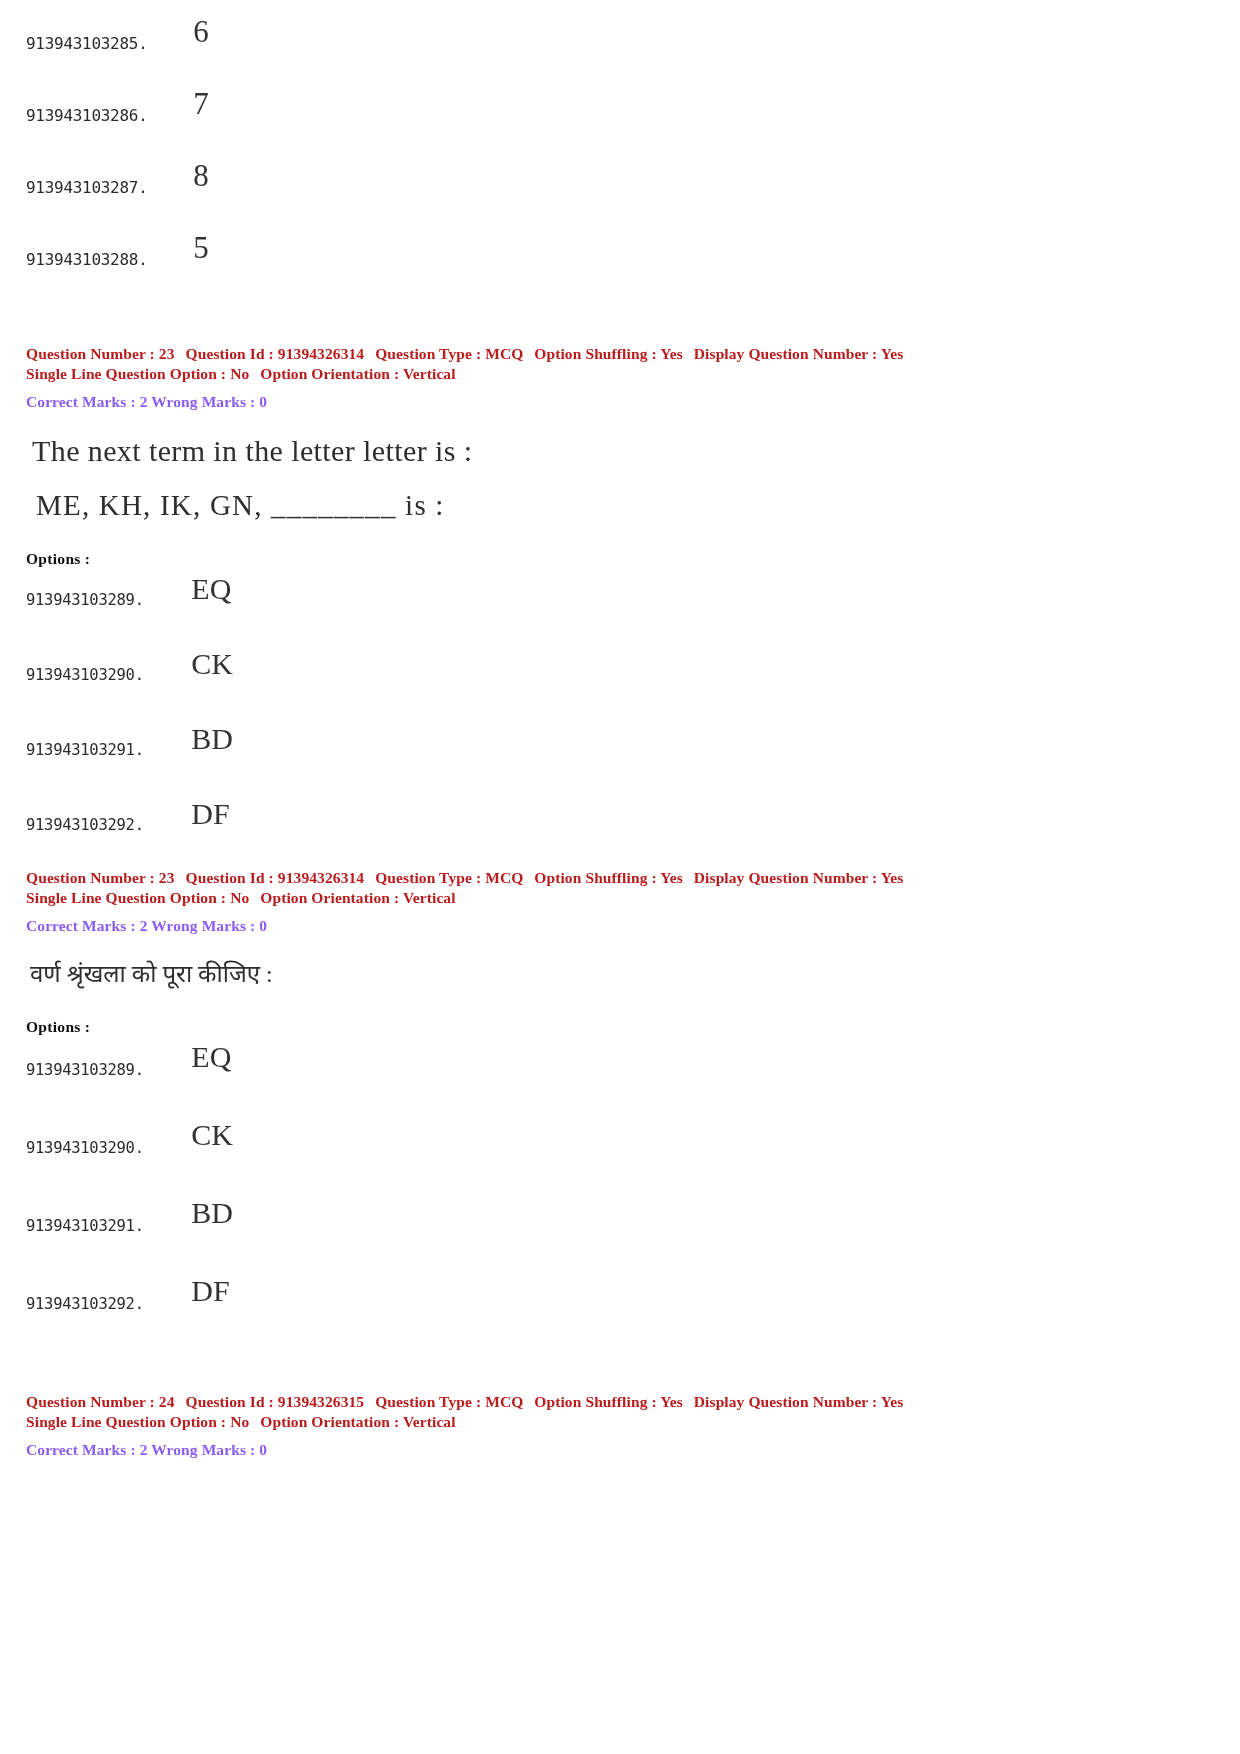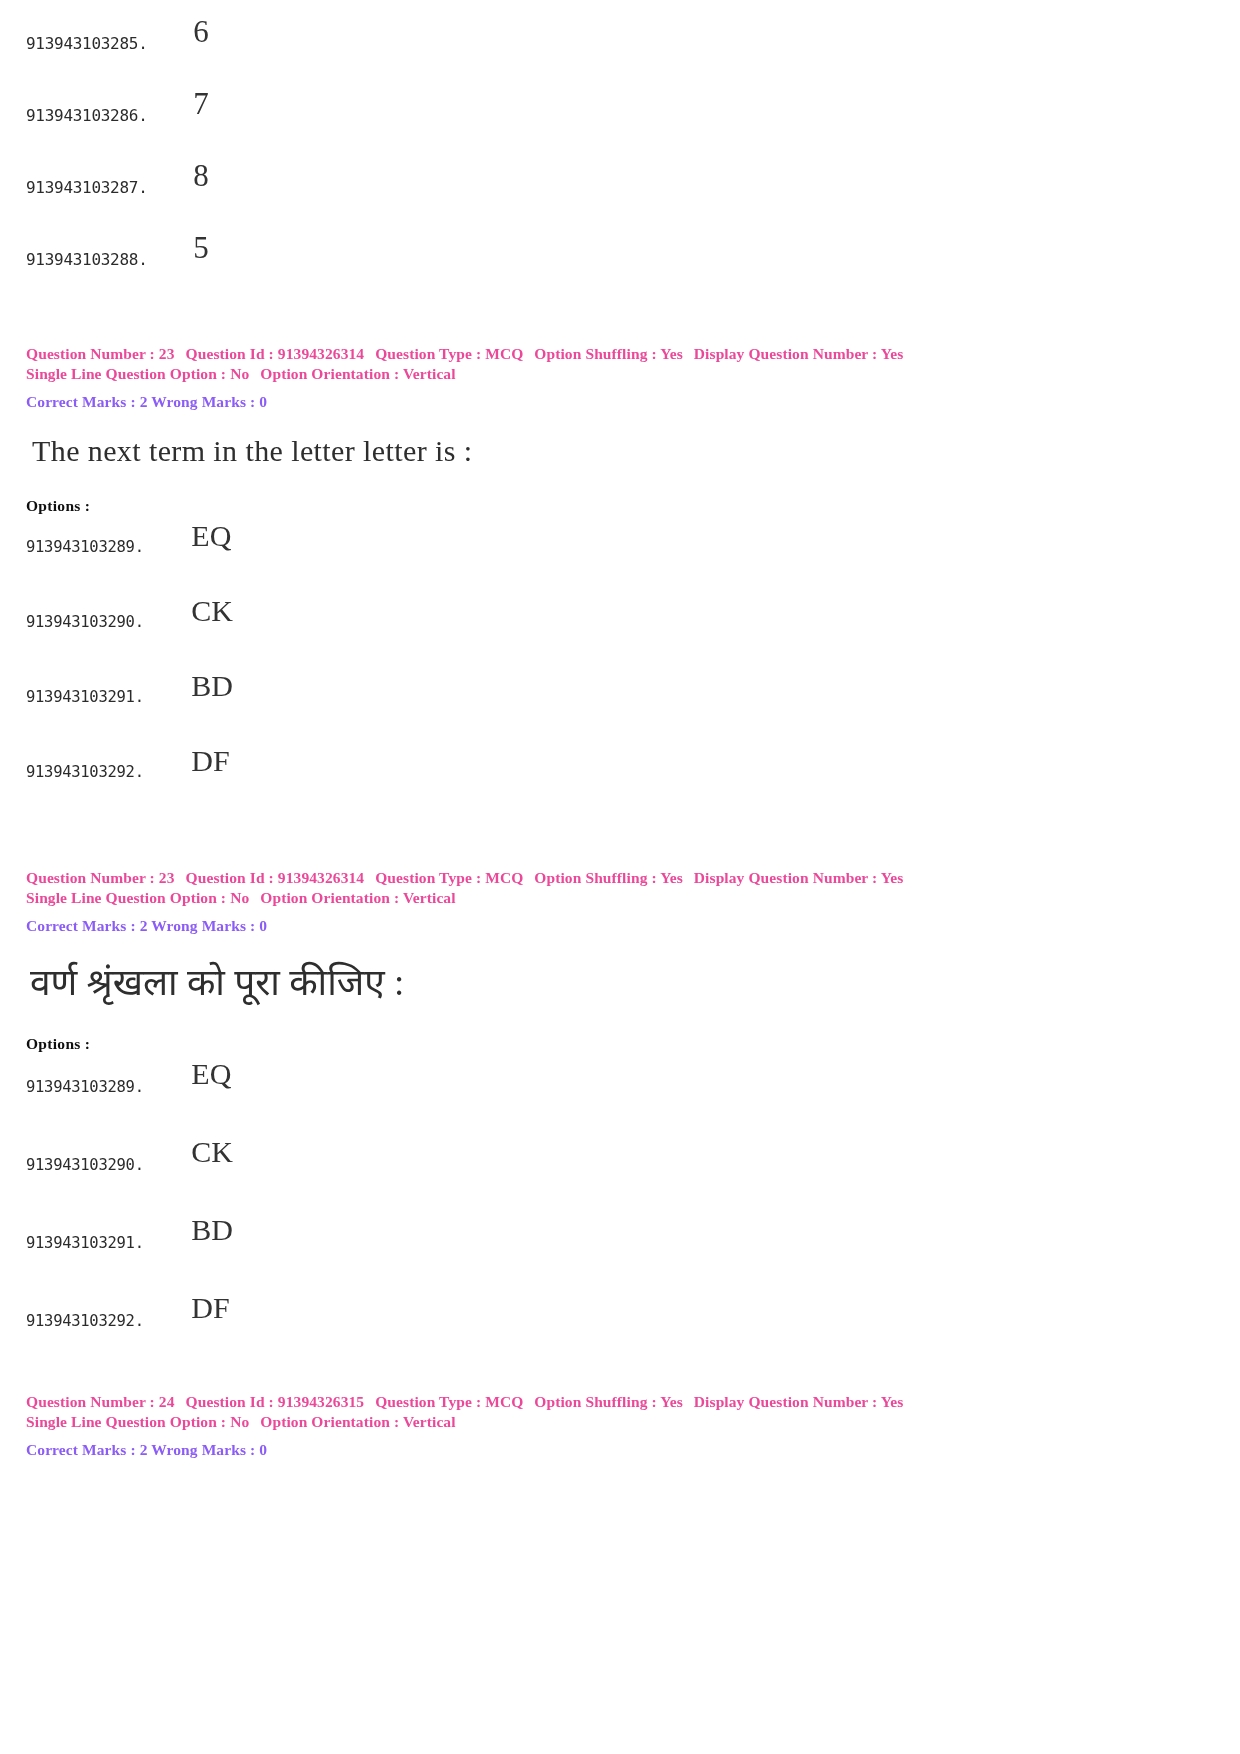--- a/index.html
+++ b/index.html
@@ -51,21 +51,21 @@
   .carry-list .option-row { height: 72px; align-items: flex-start; }
   .carry-list .option-id { padding-top: 18px; }
   .carry-list .option-val { margin-left: 16px; }
 
   
   .meta-block {
     font-family: "Liberation Serif", "DejaVu Serif", serif;
     font-weight: bold;
     font-size: 15.5px;
     line-height: 1.32;
-    color: #ec4899;
+    color: #b91c1c;
     letter-spacing: 0.1px;
   }
   .meta-line { white-space: nowrap; }
   .meta-line .sep { display: inline-block; width: 7px; }
   .meta-marks {
     font-family: "Liberation Serif", "DejaVu Serif", serif;
     font-weight: bold;
     font-size: 15.5px;
     color: #8b5cf6;
     margin-top: 8px;
@@ -77,21 +77,21 @@
     font-family: "Liberation Serif", "DejaVu Serif", serif;
     font-size: 30px;
     color: #2e2e2e;
     letter-spacing: 0.4px;
     line-height: 1.2;
     margin-top: 22px;
     margin-left: 6px;
   }
   .q-stem-hi {
     font-family: "Liberation Serif", "DejaVu Serif", serif;
-    font-size: 37px;
+    font-size: 24px;
     color: #2e2e2e;
     line-height: 1.3;
     margin-top: 24px;
     margin-left: 4px;
   }
   .q-series {
     font-family: "Liberation Serif", "DejaVu Serif", serif;
     font-size: 29px;
     color: #2e2e2e;
     letter-spacing: 1.2px;
@@ -172,20 +172,21 @@
 
     <div class="meta-marks">
       <span>Correct Marks :</span>
       <span>2</span><span class="sep"></span>
       <span>Wrong Marks :</span>
       <span>0</span>
     </div>
 
     <div class="q-stem">The next term in the letter letter is :</div>
 
+    <div class="q-series">ME, KH, IK, GN, ________ is :</div>
 
     <div class="options-label">Options :</div>
 
     <div class="opt-list-en" style="margin-top:6px;">
 
       <div class="option-row">
         <span class="option-id">913943103289.</span>
         <span class="option-val">EQ</span>
       </div>
 

